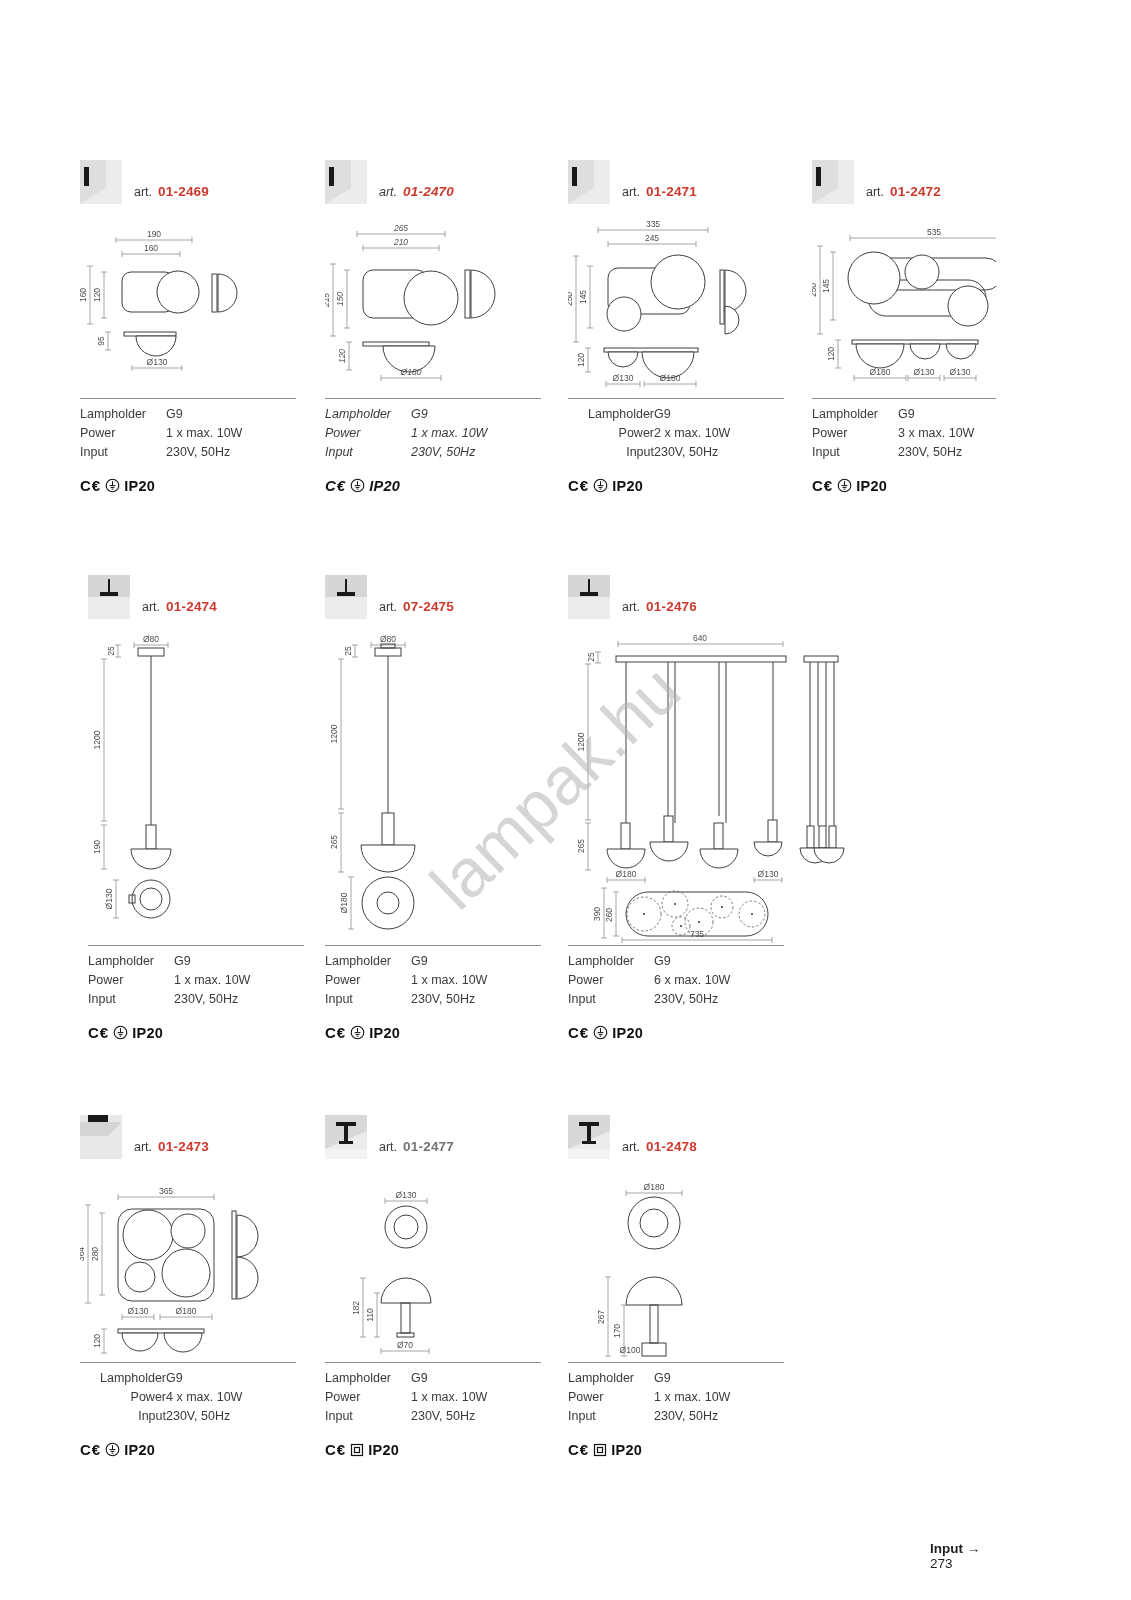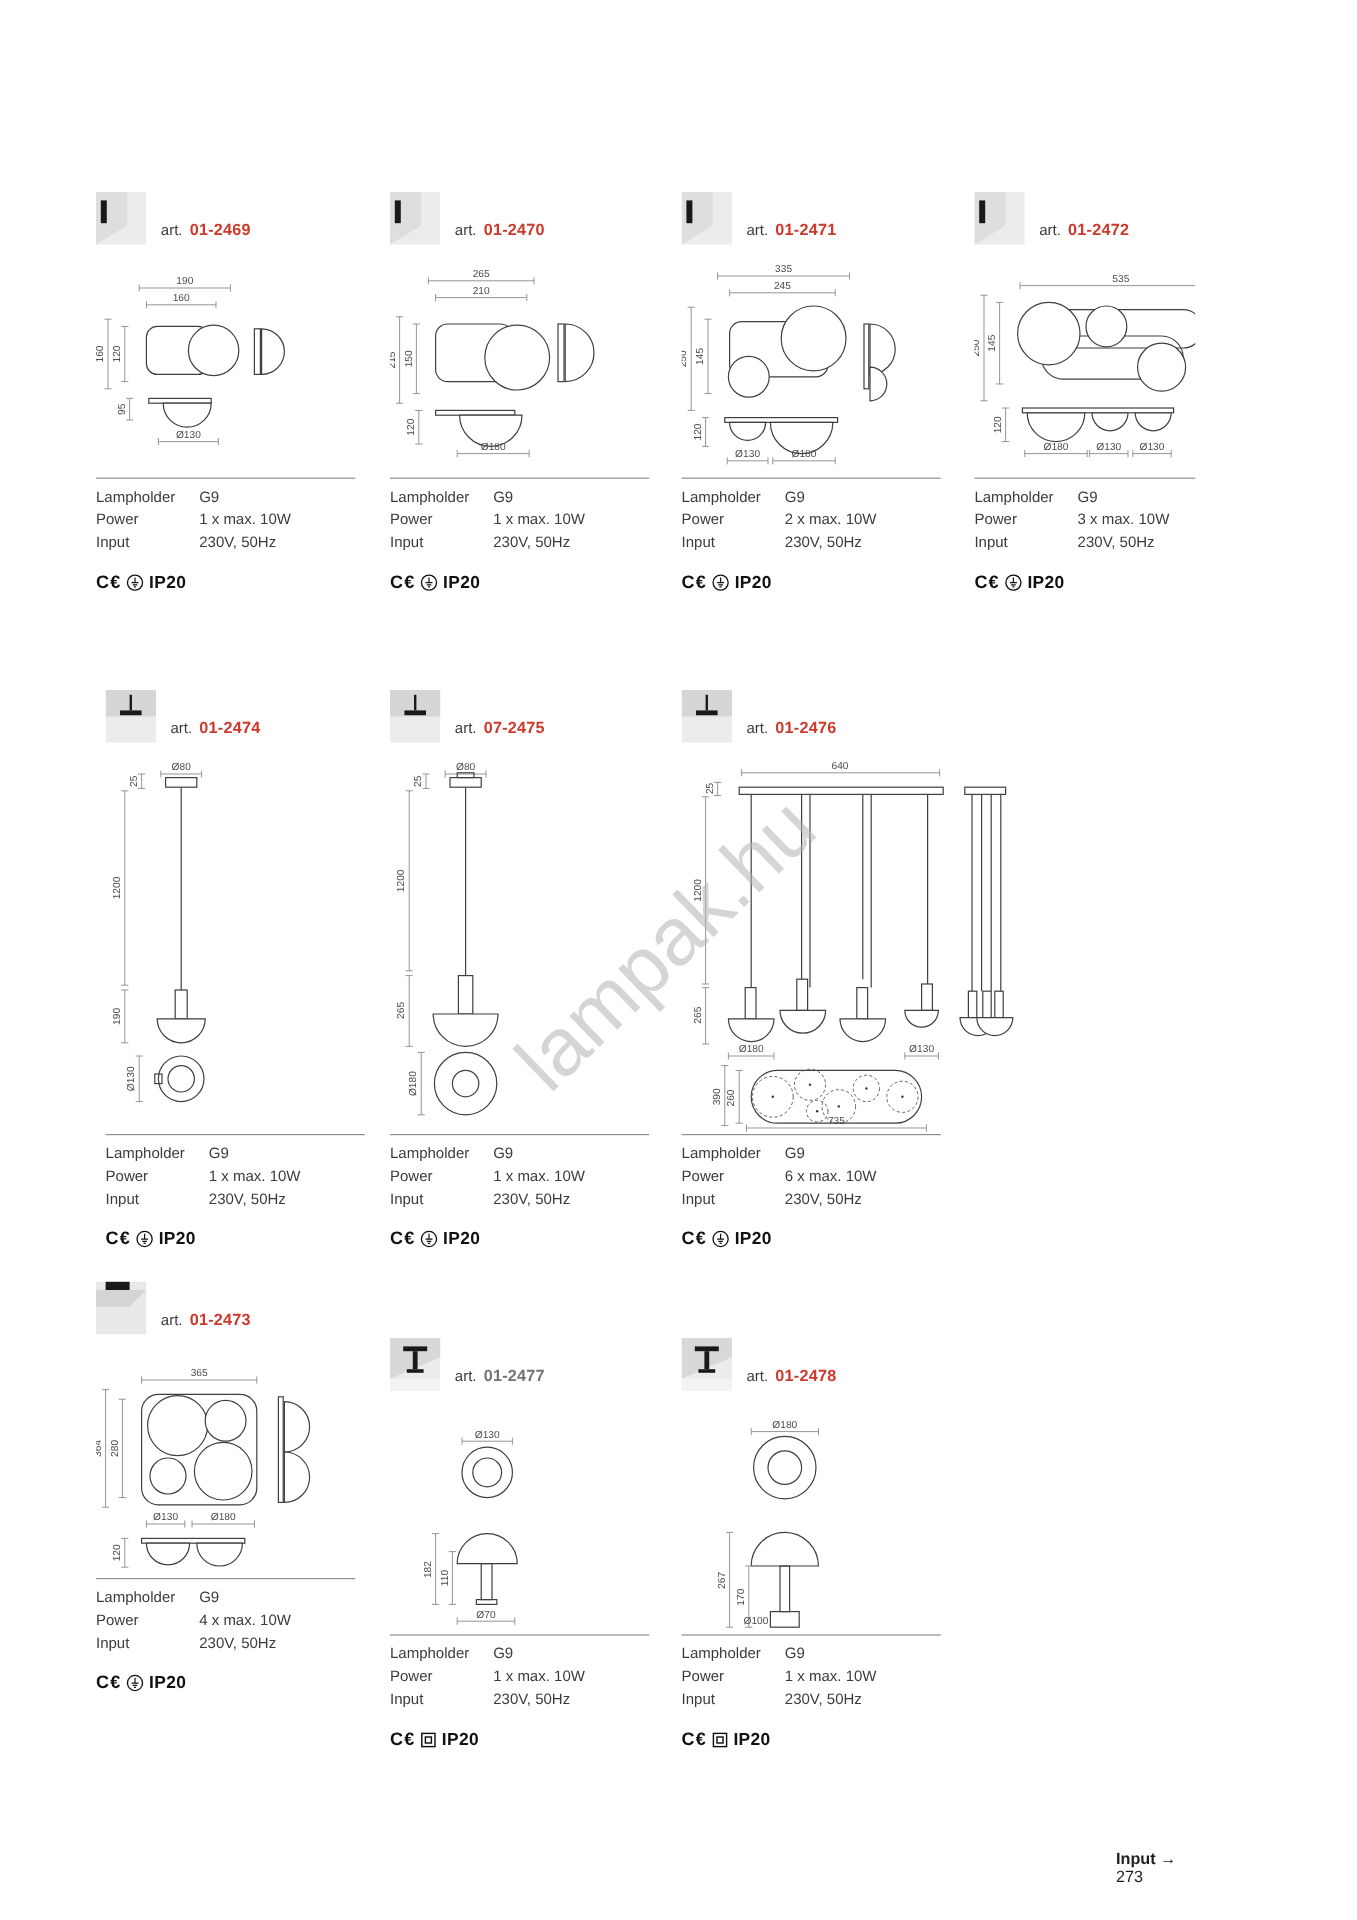--- a/index.html
+++ b/index.html
@@ -82,21 +82,21 @@
         <svg class="earth-icon" width="15" height="15" viewBox="0 0 15 15">
             <circle cx="7.5" cy="7.5" r="6.3" fill="none" stroke="#111" stroke-width="1.1"></circle>
             <path d="M7.5 3.2 V7 M4.6 7.6 H10.4 M5.6 9.4 H9.4 M6.6 11.1 H8.4" stroke="#111" stroke-width="1" fill="none"></path>
           </svg>
 
         <span class="ip">IP20</span>
       </div>
     </div>
   </div>
 
-  <div class="cell row1" style="left:325px;top:160px;width:245px;height:330px;">
+  <div class="cell row1" style="left:325px;top:160px;width:245px;height:330px;font-style:italic;">
     <svg class="thumb" viewBox="0 0 42 44">
       <rect width="42" height="44" fill="#ececec"></rect>
         <polygon points="0,0 26,0 26,28 0,44" fill="#dedede"></polygon>
         <rect x="4" y="7" width="5" height="19" fill="#191919"></rect>
     </svg>
     <div class="artline">
       <span>art.</span><span class="artnum" style="color:#cd392c">01-2470</span>
     </div>
     <svg class="drawing" style="top:64px" width="230" height="162" viewBox="0 0 230 162">
       <path class="dl" d="M32 7 v6 M120 7 v6 M32 10 H120"></path>
@@ -136,21 +136,21 @@
         <svg class="earth-icon" width="15" height="15" viewBox="0 0 15 15">
             <circle cx="7.5" cy="7.5" r="6.3" fill="none" stroke="#111" stroke-width="1.1"></circle>
             <path d="M7.5 3.2 V7 M4.6 7.6 H10.4 M5.6 9.4 H9.4 M6.6 11.1 H8.4" stroke="#111" stroke-width="1" fill="none"></path>
           </svg>
 
         <span class="ip">IP20</span>
       </div>
     </div>
   </div>
 
-  <div class="cell row1" style="left:568px;top:160px;width:245px;height:330px;">
+  <div class="cell row1" style="left:568px;top:160px;width:245px;height:330px;text-align:right;">
     <svg class="thumb" viewBox="0 0 42 44">
       <rect width="42" height="44" fill="#ececec"></rect>
         <polygon points="0,0 26,0 26,28 0,44" fill="#dedede"></polygon>
         <rect x="4" y="7" width="5" height="19" fill="#191919"></rect>
     </svg>
     <div class="artline">
       <span>art.</span><span class="artnum" style="color:#cd392c">01-2471</span>
     </div>
     <svg class="drawing" style="top:60px" width="230" height="174" viewBox="0 0 230 174">
       <path class="dl" d="M30 7 v6 M140 7 v6 M30 10 H140"></path>
@@ -458,21 +458,21 @@
         <svg class="earth-icon" width="15" height="15" viewBox="0 0 15 15">
             <circle cx="7.5" cy="7.5" r="6.3" fill="none" stroke="#111" stroke-width="1.1"></circle>
             <path d="M7.5 3.2 V7 M4.6 7.6 H10.4 M5.6 9.4 H9.4 M6.6 11.1 H8.4" stroke="#111" stroke-width="1" fill="none"></path>
           </svg>
 
         <span class="ip">IP20</span>
       </div>
     </div>
   </div>
 
-  <div class="cell row3" style="left:80px;top:1068px;width:245px;height:340px;">
+  <div class="cell row3" style="left:80px;top:1115px;width:245px;height:340px;text-align:right;">
     <svg class="thumb" viewBox="0 0 42 44">
       <rect width="42" height="44" fill="#e8e8e8"></rect>
         <polygon points="0,7 42,7 28,21 0,21" fill="#d4d4d4"></polygon>
         <rect x="8" y="0" width="20" height="7" fill="#191919"></rect>
     </svg>
     <div class="artline">
       <span>art.</span><span class="artnum" style="color:#cd392c">01-2473</span>
     </div>
     <svg class="drawing" style="top:72px" width="220" height="172" viewBox="0 0 220 172">
       <path class="dl" d="M38 7 v6 M134 7 v6 M38 10 H134"></path>

